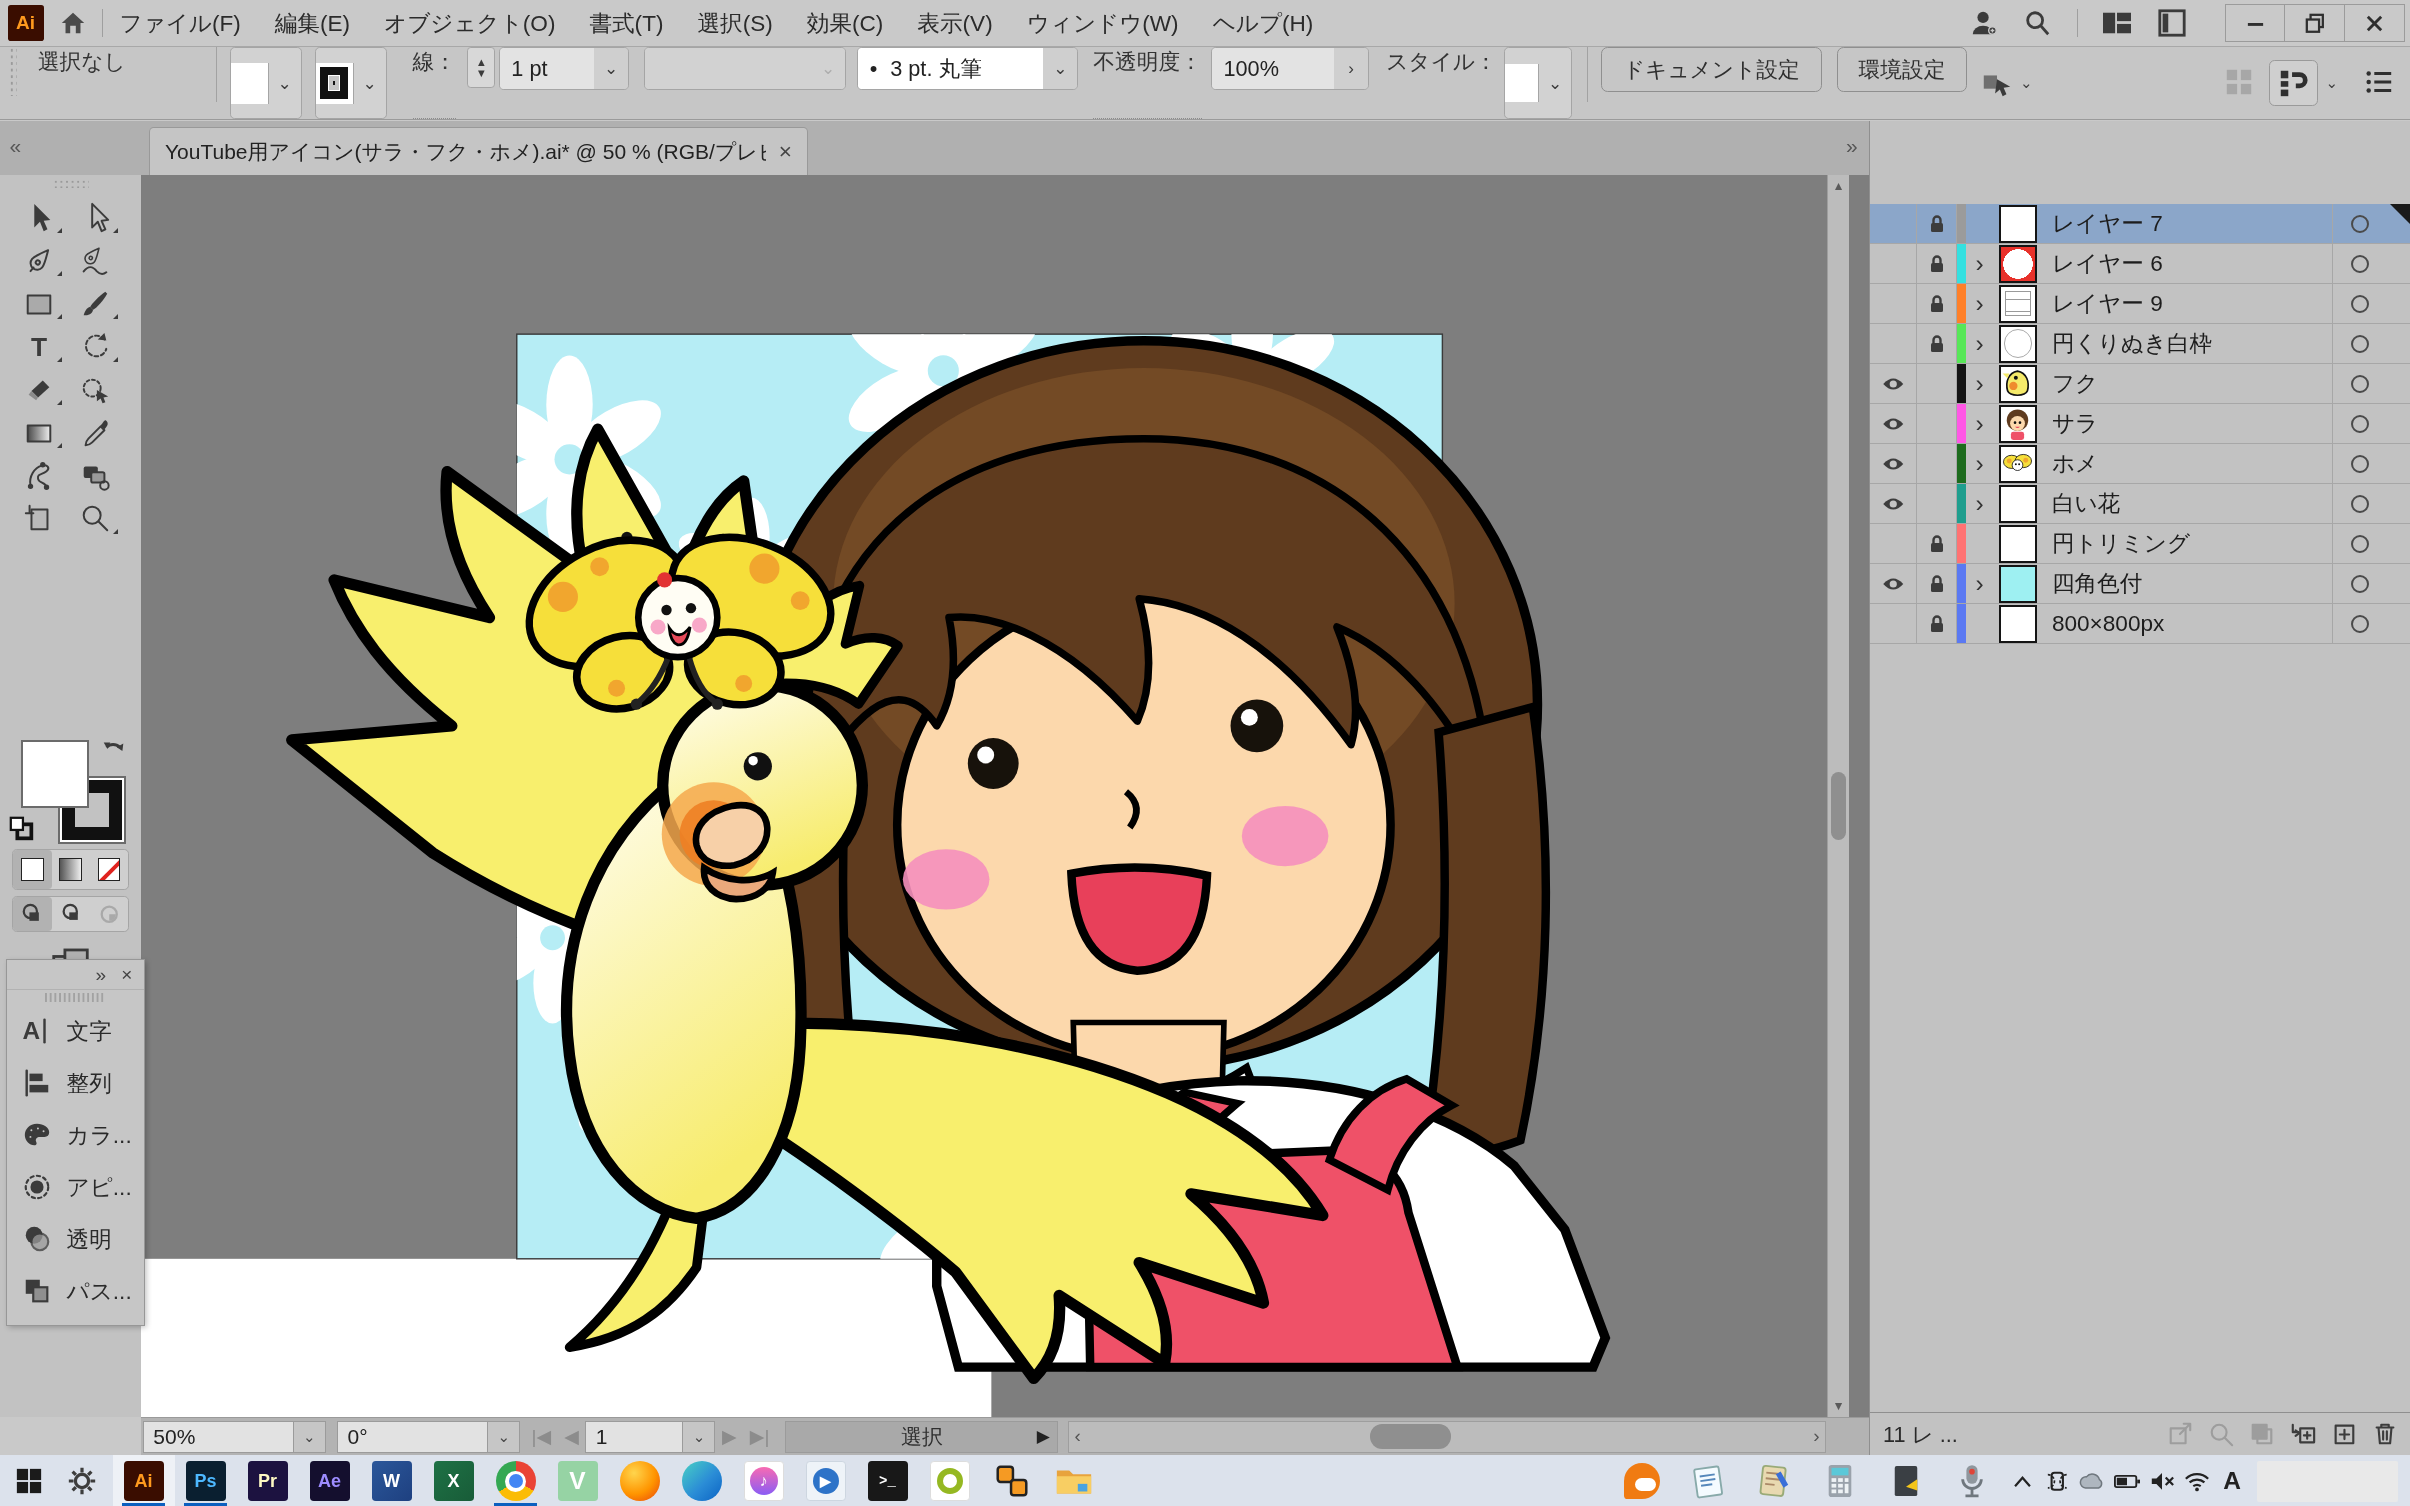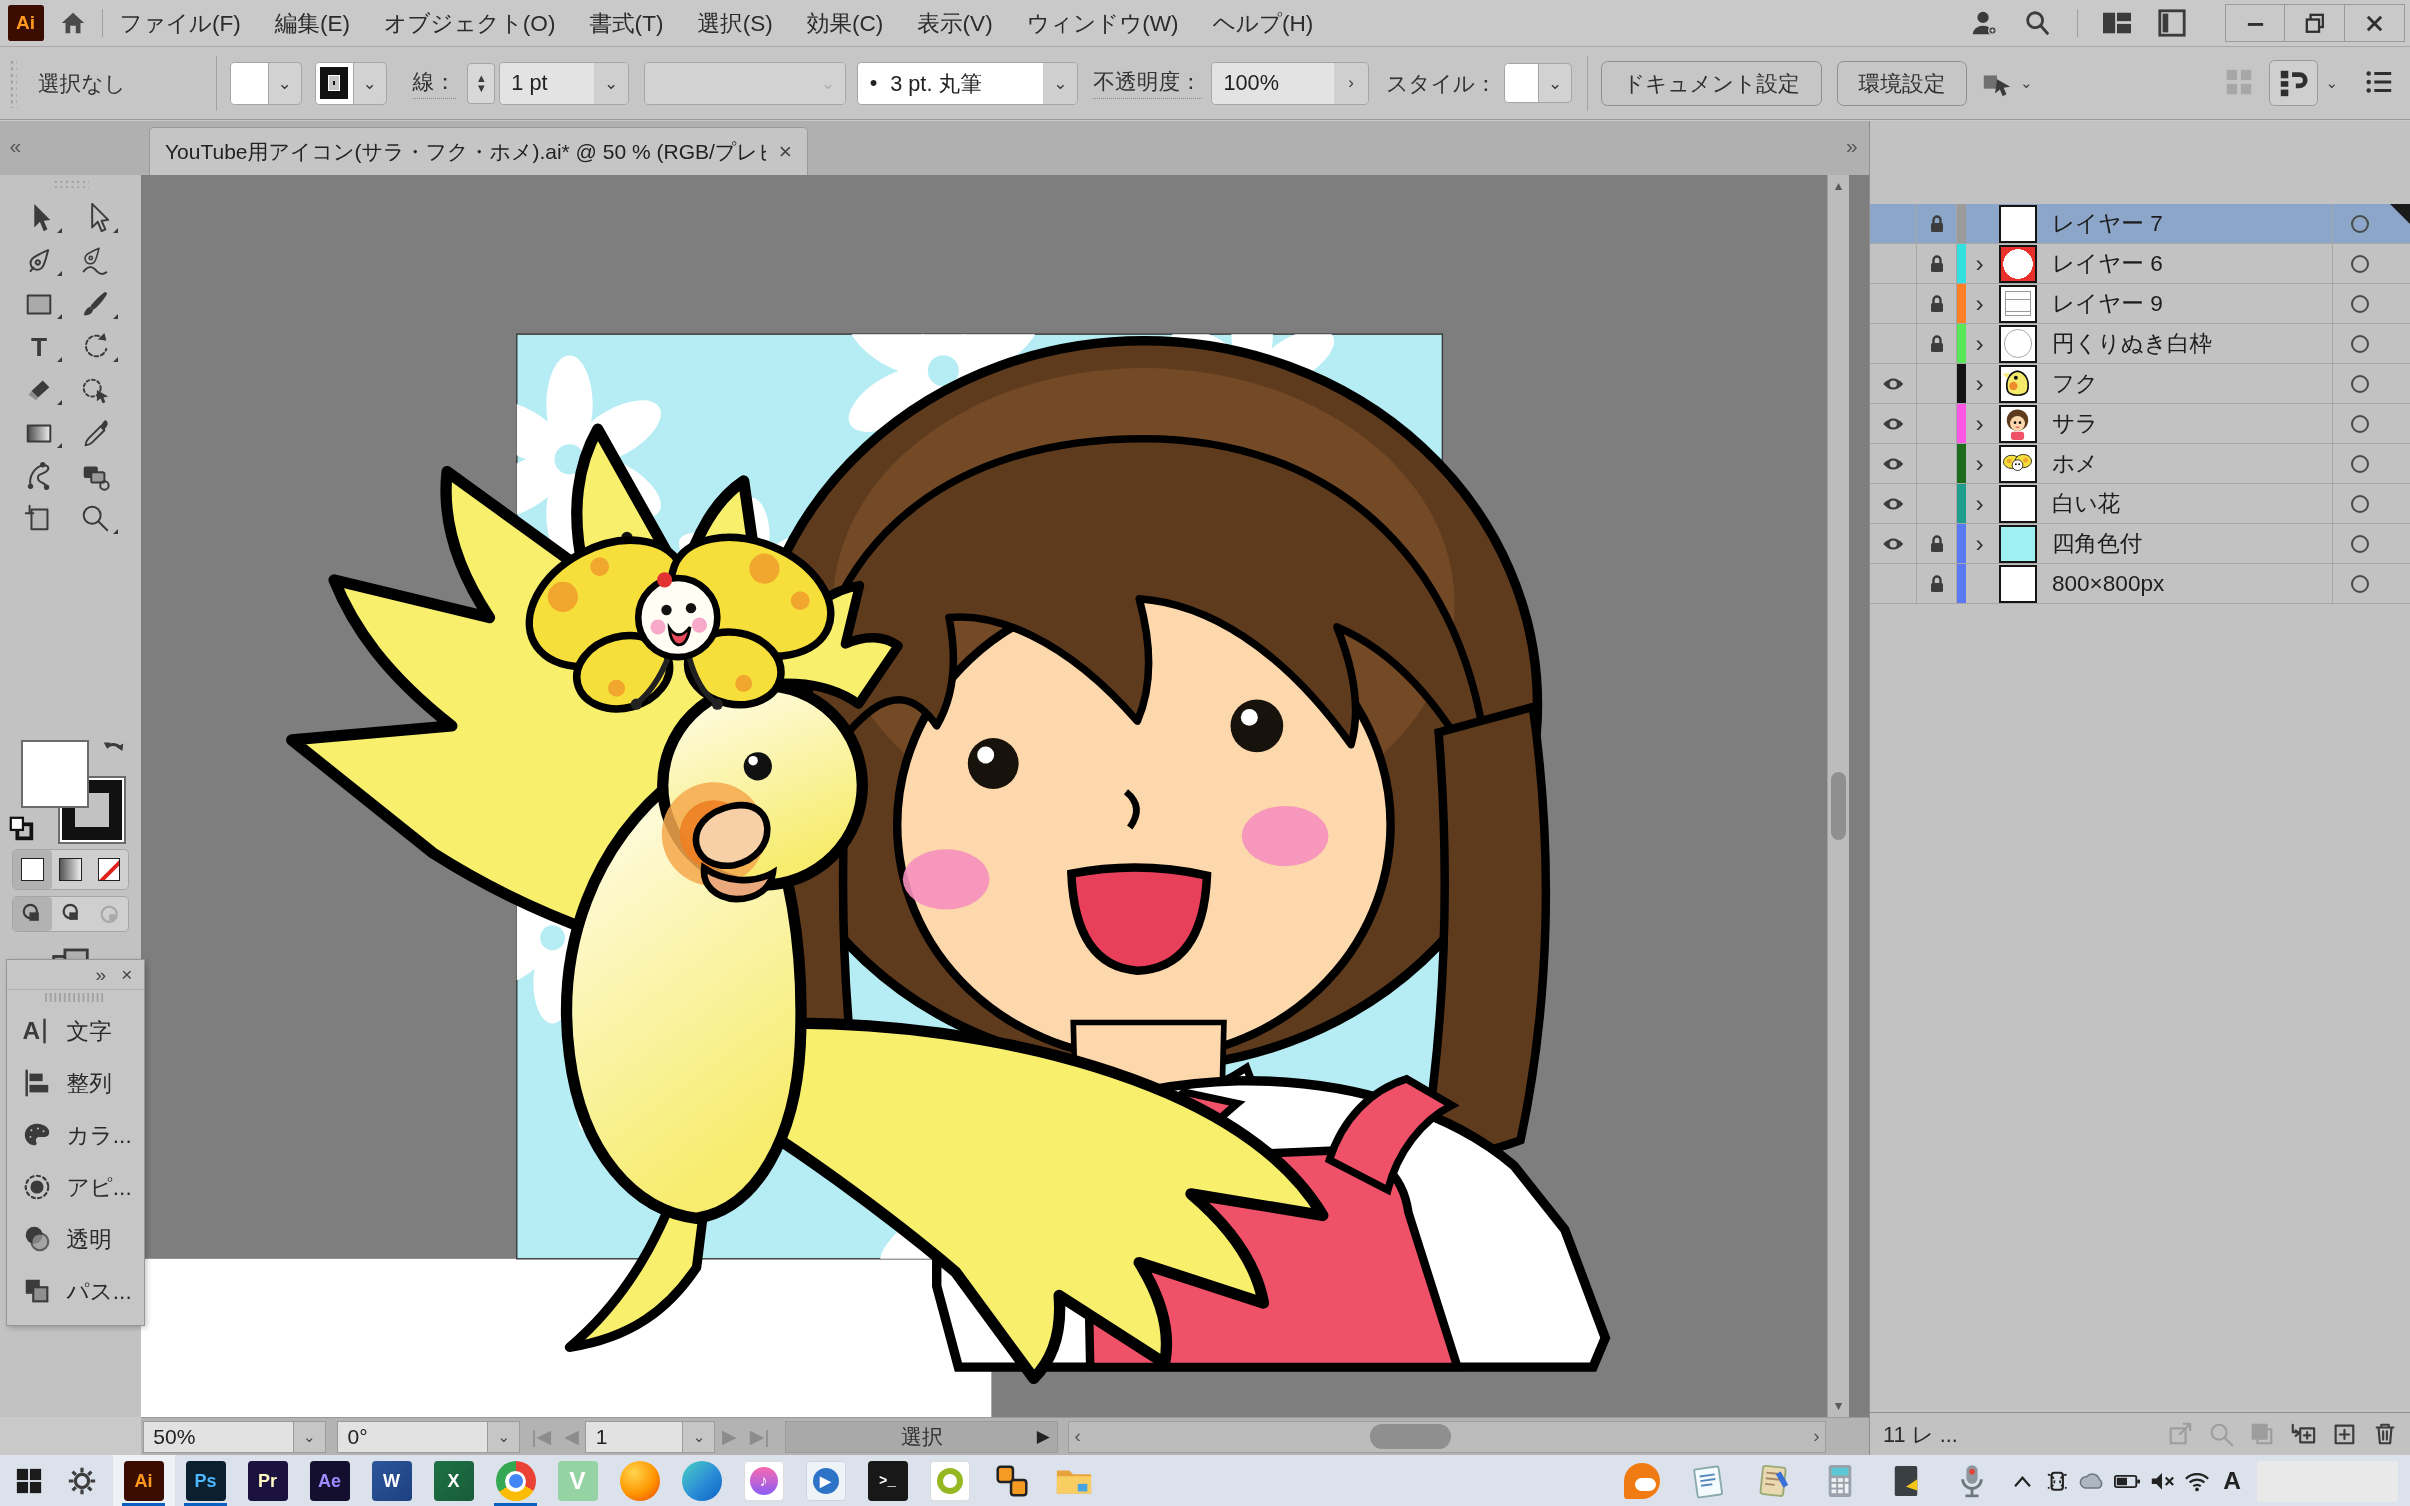--- a/index.html
+++ b/index.html
@@ -10,21 +10,21 @@
 .ai-logo{width:36px;height:36px;margin-left:7.5px;background:#3a0d00;color:#ff9a1e;font-weight:bold;font-size:19px;display:flex;align-items:center;justify-content:center;border-radius:2.8px}
 .home-ico{margin-left:15px;display:flex}
 .mb-sep{width:0.9px;height:28px;background:#9f9f9f;margin:0 17px 0 15px}
 .menu-item{font-size:22.6px;color:#2b2b2b;margin-right:34px;white-space:nowrap}
 #mb-right{margin-left:auto;display:flex;align-items:center}
 #mb-right .mico{margin-right:24.5px;display:flex}
 .winbtns{display:flex;margin-right:5.6px}
 .wbtn{width:60px;height:38px;border:0.9px solid #9b9b9b;display:flex;align-items:center;justify-content:center;background:#c9c9c9}
 .wbtn+.wbtn{border-left:none}
 
-#controlbar{position:absolute;left:0;top:47px;width:2411px;height:73px;background:#c6c6c6;border-bottom:0.9px solid #9a9a9a;display:flex;align-items:center}
+#controlbar{position:absolute;left:0;top:47px;width:2411px;height:73px;background:#c6c6c6;border-bottom:0.9px solid #9a9a9a;display:flex;}
 .grip{width:7.5px;height:49px;margin-left:9.4px;background-image:radial-gradient(#9a9a9a 1.3px,transparent 1.4px);background-size:5.6px 6.6px}
 .cb-label{font-size:21.7px;color:#333;white-space:nowrap}
 .dotted-u{border-bottom:1.9px dotted #8b8b8b;padding-bottom:1.9px}
 .cb-sep{width:0.9px;height:55px;background:#a2a2a2}
 .swatchbtn{display:flex;align-items:center;background:#d2d2d2;border:0.9px solid #a5a5a5;border-radius:4.7px;overflow:hidden}
 .swatchbtn .sw{width:38px;height:41px;background:#fff;border-right:0.9px solid #a5a5a5}
 .swatchbtn .vv{width:32px;height:41px;display:flex;align-items:center;justify-content:center;color:#3c3c3c;font-size:17px}
 .sw-stroke{background:#c6c6c6;position:relative}
 .sw-stroke:before{content:"";position:absolute;inset:4.7px;background:#111}
 .sw-stroke:after{content:"";position:absolute;inset:12.2px;background:#c6c6c6;border:1.9px solid #fff;outline:1.9px solid #111;outline-offset:-7.5px}
@@ -784,20 +784,39 @@
       <div class="c-th">
           <div class="th"></div>
         </div>
       <div class="c-name">白い花</div>
       <div class="c-target">
           <div class="tgt"></div>
         </div>
       <div class="c-edge"></div>
     </div>
 
+    <div class="lrow">
+      <div class="c-eye"></div>
+      <div class="c-lock">
+          <svg width="16" height="20" viewBox="0 0 16 20">
+            <rect x="2" y="9" width="12" height="9" rx="1.5" fill="#3c3c3c"></rect>
+            <path d="M4.5 9 V6 a3.5 3.5 0 0 1 7 0 V9" fill="none" stroke="#3c3c3c" stroke-width="2.4"></path>
+          </svg>
+        </div>
+      <div class="cbar" style="background: rgb(255, 115, 115);"></div>
+      <div class="c-exp"></div>
+      <div class="c-th">
+          <div class="th"></div>
+        </div>
+      <div class="c-name">円トリミング</div>
+      <div class="c-target">
+          <div class="tgt"></div>
+        </div>
+      <div class="c-edge"></div>
+    </div>
 
     <div class="lrow">
       <div class="c-eye">
           <svg width="24.5" height="16" viewBox="0 0 24 16">
             <path d="M2 8 Q12 -3 22 8 Q12 19 2 8 Z" fill="#3c3c3c"></path>
             <circle cx="12" cy="8" r="3.6" fill="#c2c2c2"></circle>
           </svg>
         </div>
       <div class="c-lock">
           <svg width="16" height="20" viewBox="0 0 16 20">

